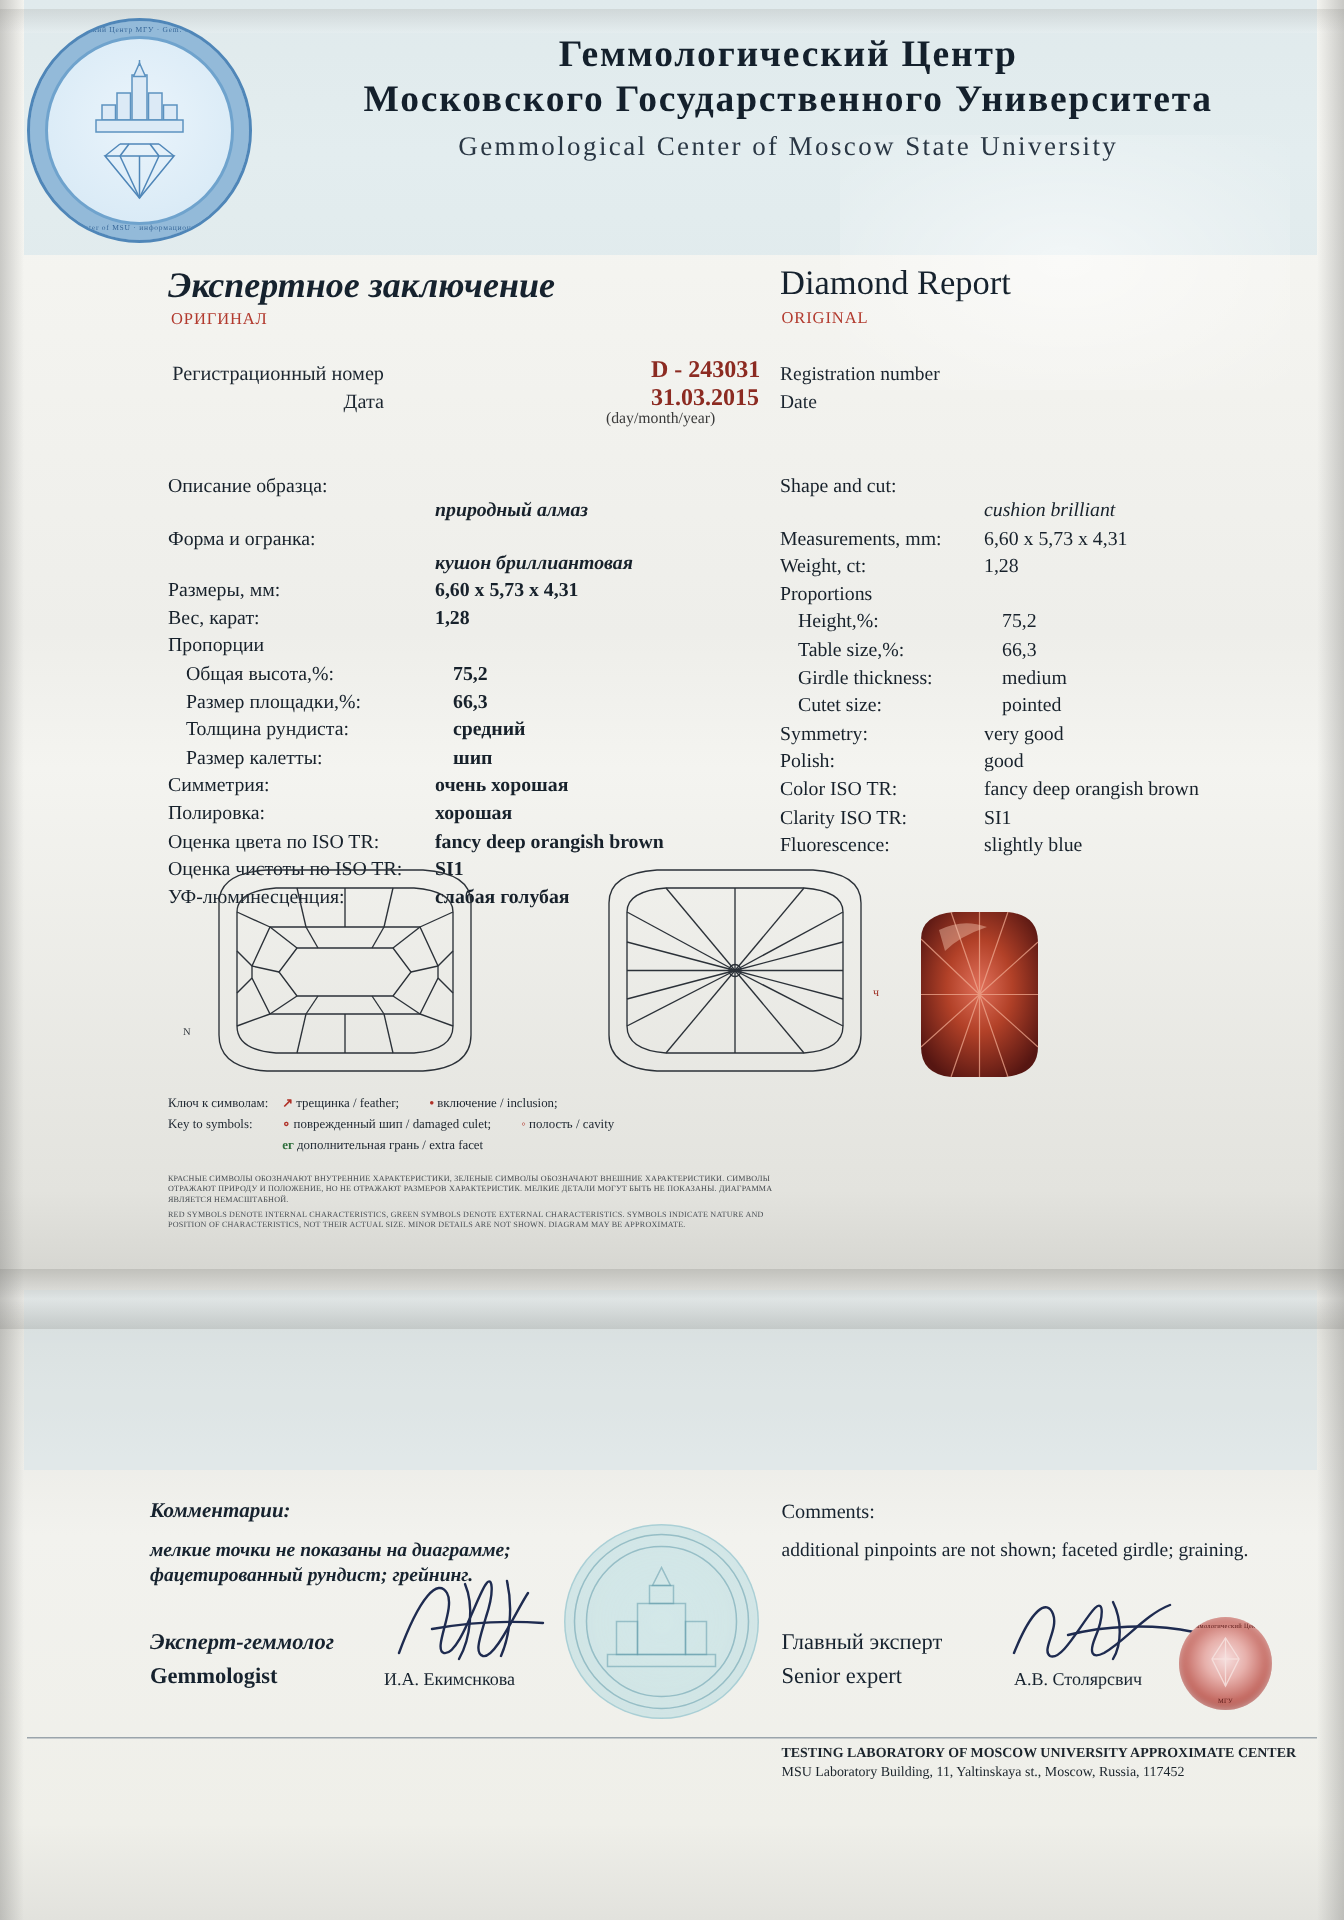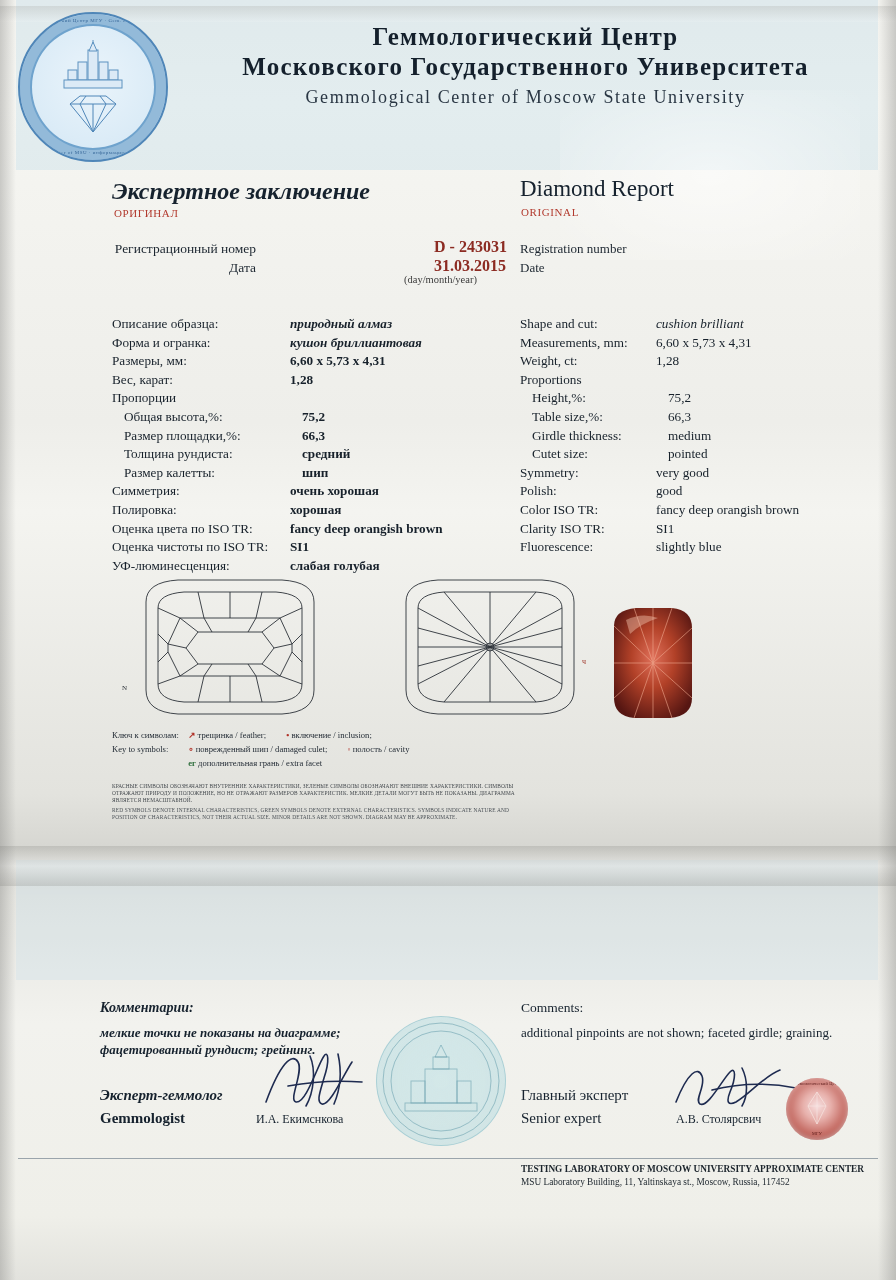--- a/index.html
+++ b/index.html
@@ -154,21 +154,21 @@
     font-size: 13.2px;
     line-height: 18.6px;
     color: #17212b;
   }
   .srow .lbl { width: 178px; flex: 0 0 178px; }
   .col-en .srow .lbl { width: 136px; flex: 0 0 136px; }
   .srow .val { font-weight: bold; }
   .col-en .srow .val { font-weight: normal; }
   .srow.indent .lbl { padding-left: 12px; }
   .srow.head .lbl { width: auto; }
-  .italic { font-style: italic; }
+  .italic { font-style: italic; margin-top: 16px; }
 
   
   .diagram-area { position: absolute; left: 112px; top: 572px; width: 264px; height: 150px; }
   .diagram-area2 { position: absolute; left: 384px; top: 572px; width: 264px; height: 150px; }
   .photo-gem { position: absolute; left: 596px; top: 604px; width: 112px; height: 118px; }
 
   
   .keysym { position: absolute; left: 112px; top: 730px; font-size: 8.6px; color: #1d2630; }
   .keysym .k-left { display: inline-block; width: 74px; vertical-align: top; }
   .keysym .k-col { display: inline-block; vertical-align: top; }

